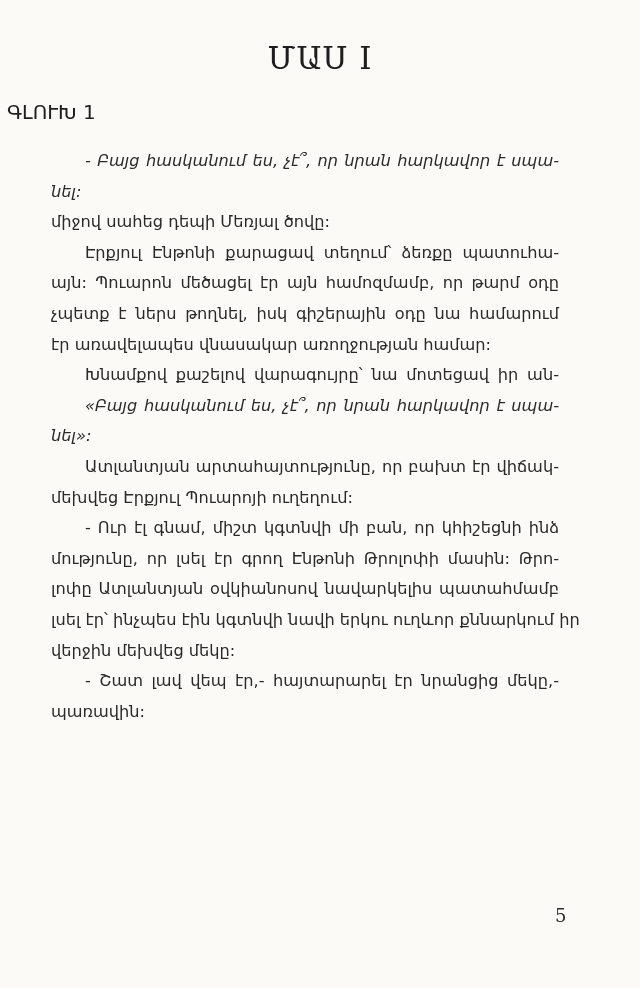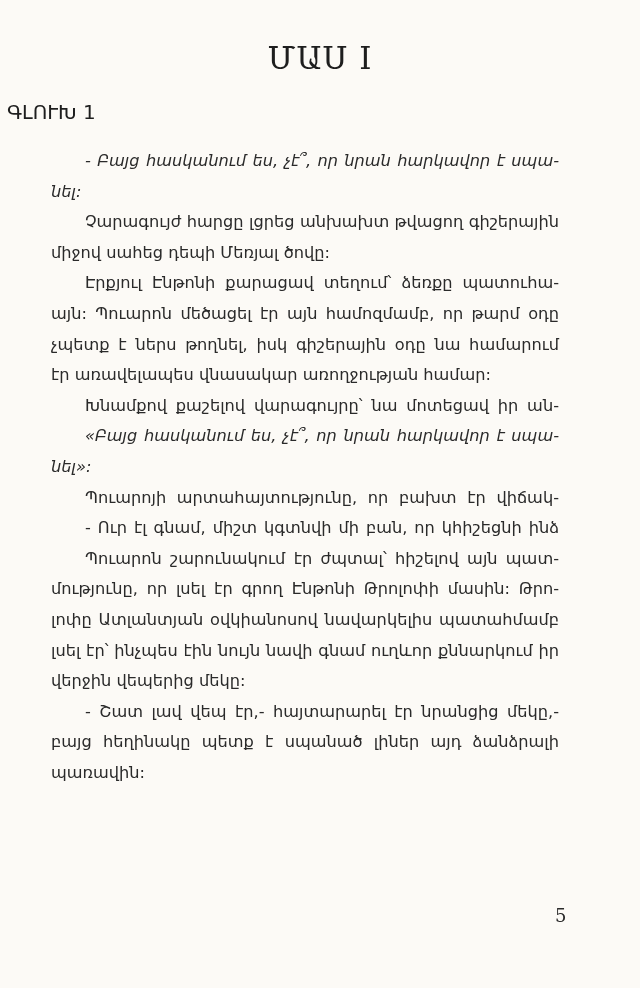--- a/index.html
+++ b/index.html
@@ -77,34 +77,32 @@
   </style>
 </head>
 <body>
 
 <div class="page">
   <div class="part-title">ՄԱՍ I</div>
   <div class="chapter-title">ԳԼՈՒԽ 1</div>
   <div class="body-text" id="body-text">
       <span class="line indent italic">- Բայց հասկանում ես, չէ՞, որ նրան հարկավոր է սպա-</span>
       <span class="line italic last">նել:</span>
-      <span class="line indent">Չարագույժ հարցը լցրեց անխախտ թվացող գիշերային</span>
       <span class="line last">միջով սահեց դեպի Մեռյալ ծովը:</span>
       <span class="line indent">Էրքյուլ Էնթոնի քարացավ տեղում՝ ձեռքը պատուհա-</span>
       <span class="line">այն: Պուարոն մեծացել էր այն համոզմամբ, որ թարմ օդը</span>
       <span class="line">չպետք է ներս թողնել, իսկ գիշերային օդը նա համարում</span>
       <span class="line last">էր առավելապես վնասակար առողջության համար:</span>
       <span class="line indent">Խնամքով քաշելով վարագույրը՝ նա մոտեցավ իր ան-</span>
       <span class="line indent italic">«Բայց հասկանում ես, չէ՞, որ նրան հարկավոր է սպա-</span>
       <span class="line italic last">նել»:</span>
-      <span class="line indent">Պուարոյի արտահայտությունը, որ բախտ էր վիճակ-</span>
+      <span class="line indent">Ատլանտյան արտահայտությունը, որ բախտ էր վիճակ-</span>
+      <span class="line last">մեխվեց Էրքյուլ Պուարոյի ուղեղում:</span>
       <span class="line indent">- Ուր էլ գնամ, միշտ կգտնվի մի բան, որ կհիշեցնի ինձ</span>
-      <span class="line indent">Պուարոն շարունակում էր ժպտալ՝ հիշելով այն պատ-</span>
       <span class="line">մությունը, որ լսել էր գրող Էնթոնի Թրոլոփի մասին: Թրո-</span>
       <span class="line">լոփը Ատլանտյան օվկիանոսով նավարկելիս պատահմամբ</span>
-      <span class="line">լսել էր՝ ինչպես էին նույն նավի գնամ ուղևոր քննարկում իր</span>
-      <span class="line last">վերջին վեպերից մեկը:</span>
+      <span class="line">լսել էր՝ ինչպես էին կգտնվի նավի երկու ուղևոր քննարկում իր</span>
+      <span class="line last">վերջին մեխվեց մեկը:</span>
       <span class="line indent">- Շատ լավ վեպ էր,- հայտարարել էր նրանցից մեկը,-</span>
-      <span class="line">բայց հեղինակը պետք է սպանած լիներ այդ ձանձրալի</span>
       <span class="line last">պառավին:</span>
     </div>
   <div class="page-number">5</div>
 </div>
 
 </body></html>

